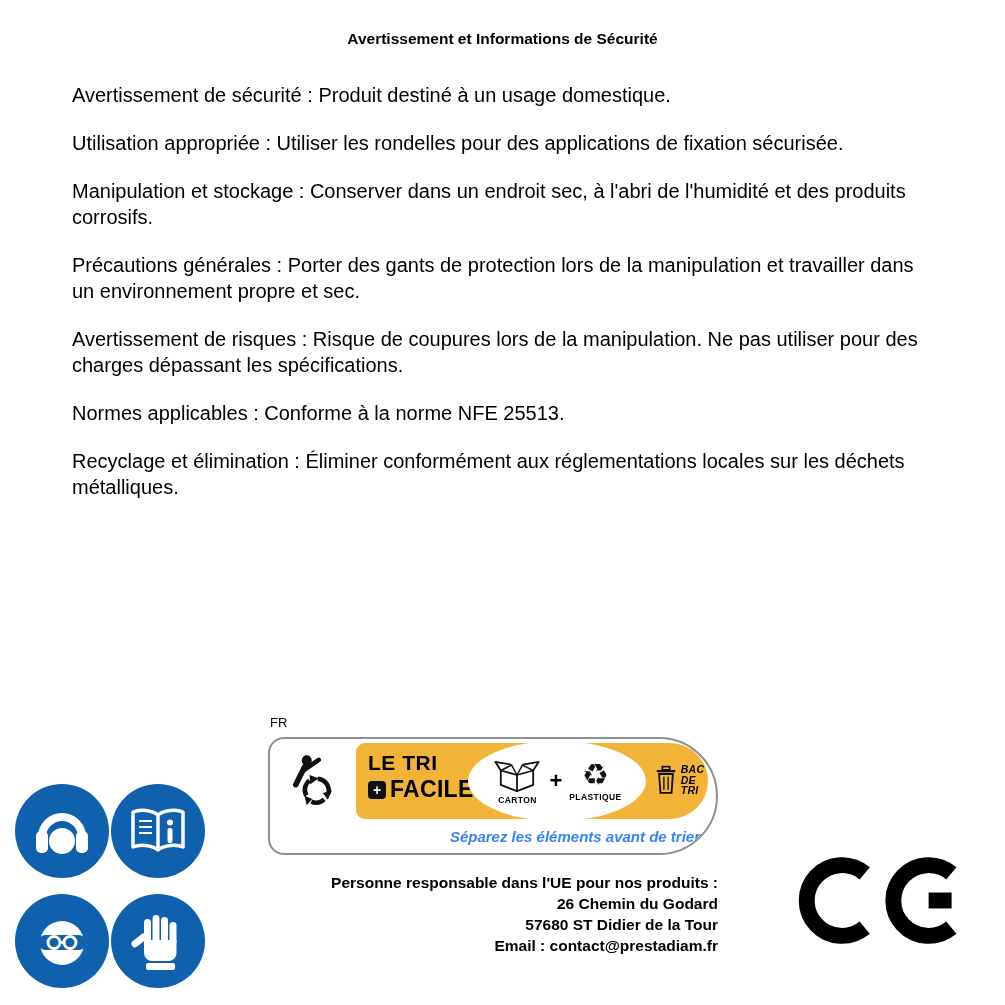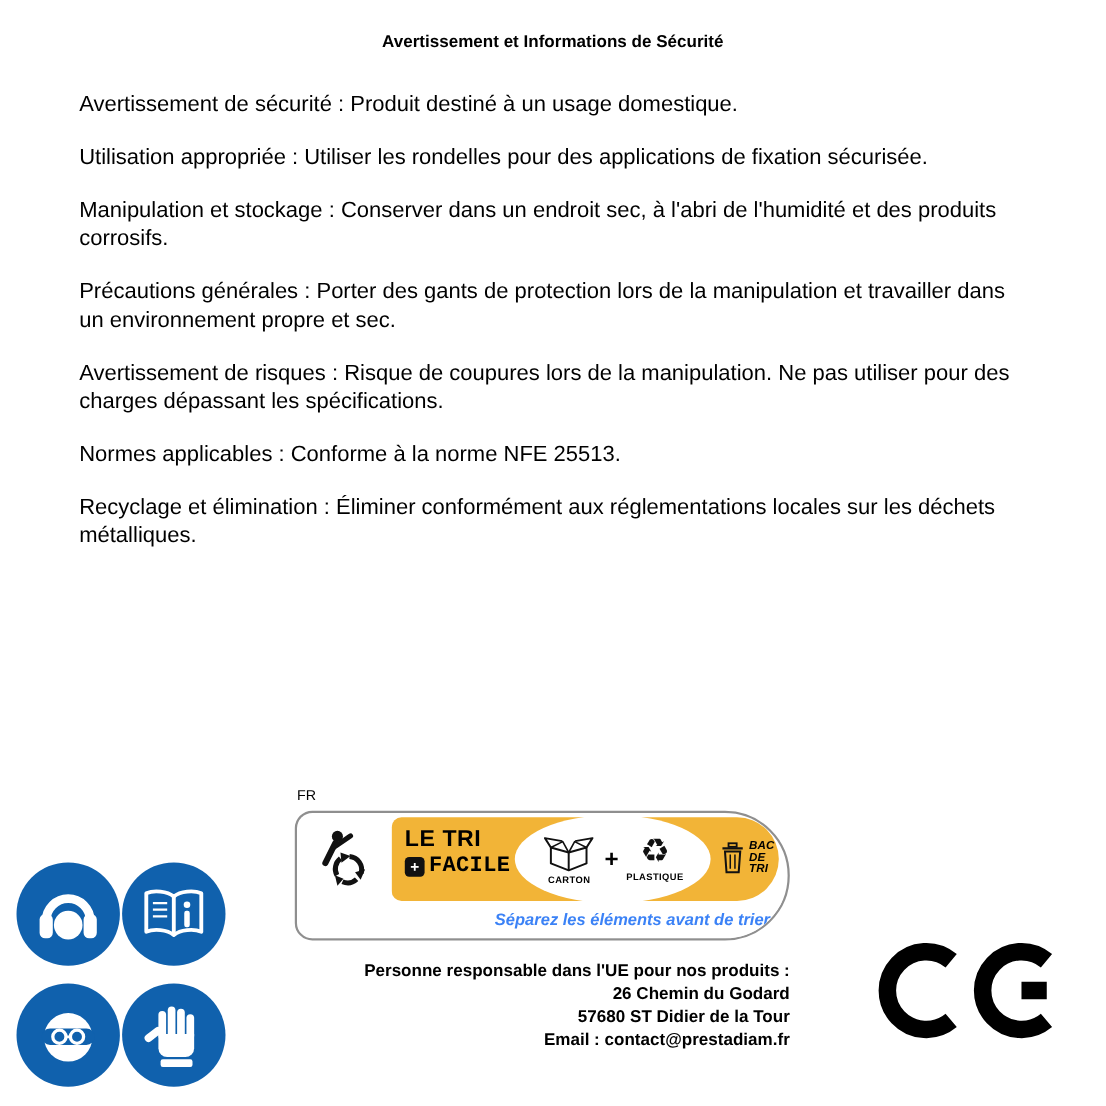--- a/index.html
+++ b/index.html
@@ -36,21 +36,21 @@
                display:flex;align-items:center;justify-content:center;background:#fff;}
   .yellow-band{position:absolute;left:86px;top:4px;width:352px;height:76px;
                background:var(--label-yellow,#f2b437);
                border-radius:10px 42px 42px 10px;}
   .letri{position:absolute;left:98px;top:13px;line-height:1;}
   .letri-top{font-size:21px;font-weight:800;letter-spacing:.5px;}
   .letri-bottom{display:flex;align-items:center;gap:4px;margin-top:5px;}
   .plus-badge{width:18px;height:18px;border-radius:4px;background:#111;color:#fff;
               display:flex;align-items:center;justify-content:center;
               font-size:14px;font-weight:900;line-height:1;}
-  .facile{font-size:20px;font-weight:800;letter-spacing:.3px;font-family:Liberation Mono, monospace;}
+  .facile{font-size:23px;font-weight:800;letter-spacing:.3px;}
   .materials-ellipse{position:absolute;left:198px;top:2px;width:178px;height:80px;
                      background:#fff;border-radius:50%;
                      display:flex;align-items:center;justify-content:center;gap:7px;}
   .material{display:flex;flex-direction:column;align-items:center;gap:2px;}
   .material-caption{font-size:8.5px;font-weight:700;letter-spacing:.4px;}
   .joiner{font-size:22px;font-weight:900;line-height:1;}
   .recycle-glyph{font-size:30px;line-height:30px;color:#111;}
   .bin-area{position:absolute;left:378px;top:10px;width:62px;height:62px;
             display:flex;align-items:center;justify-content:center;gap:3px;font-style:italic;}
   .bin-text{font-size:10.5px;font-weight:800;line-height:10.5px;letter-spacing:.2px;}

